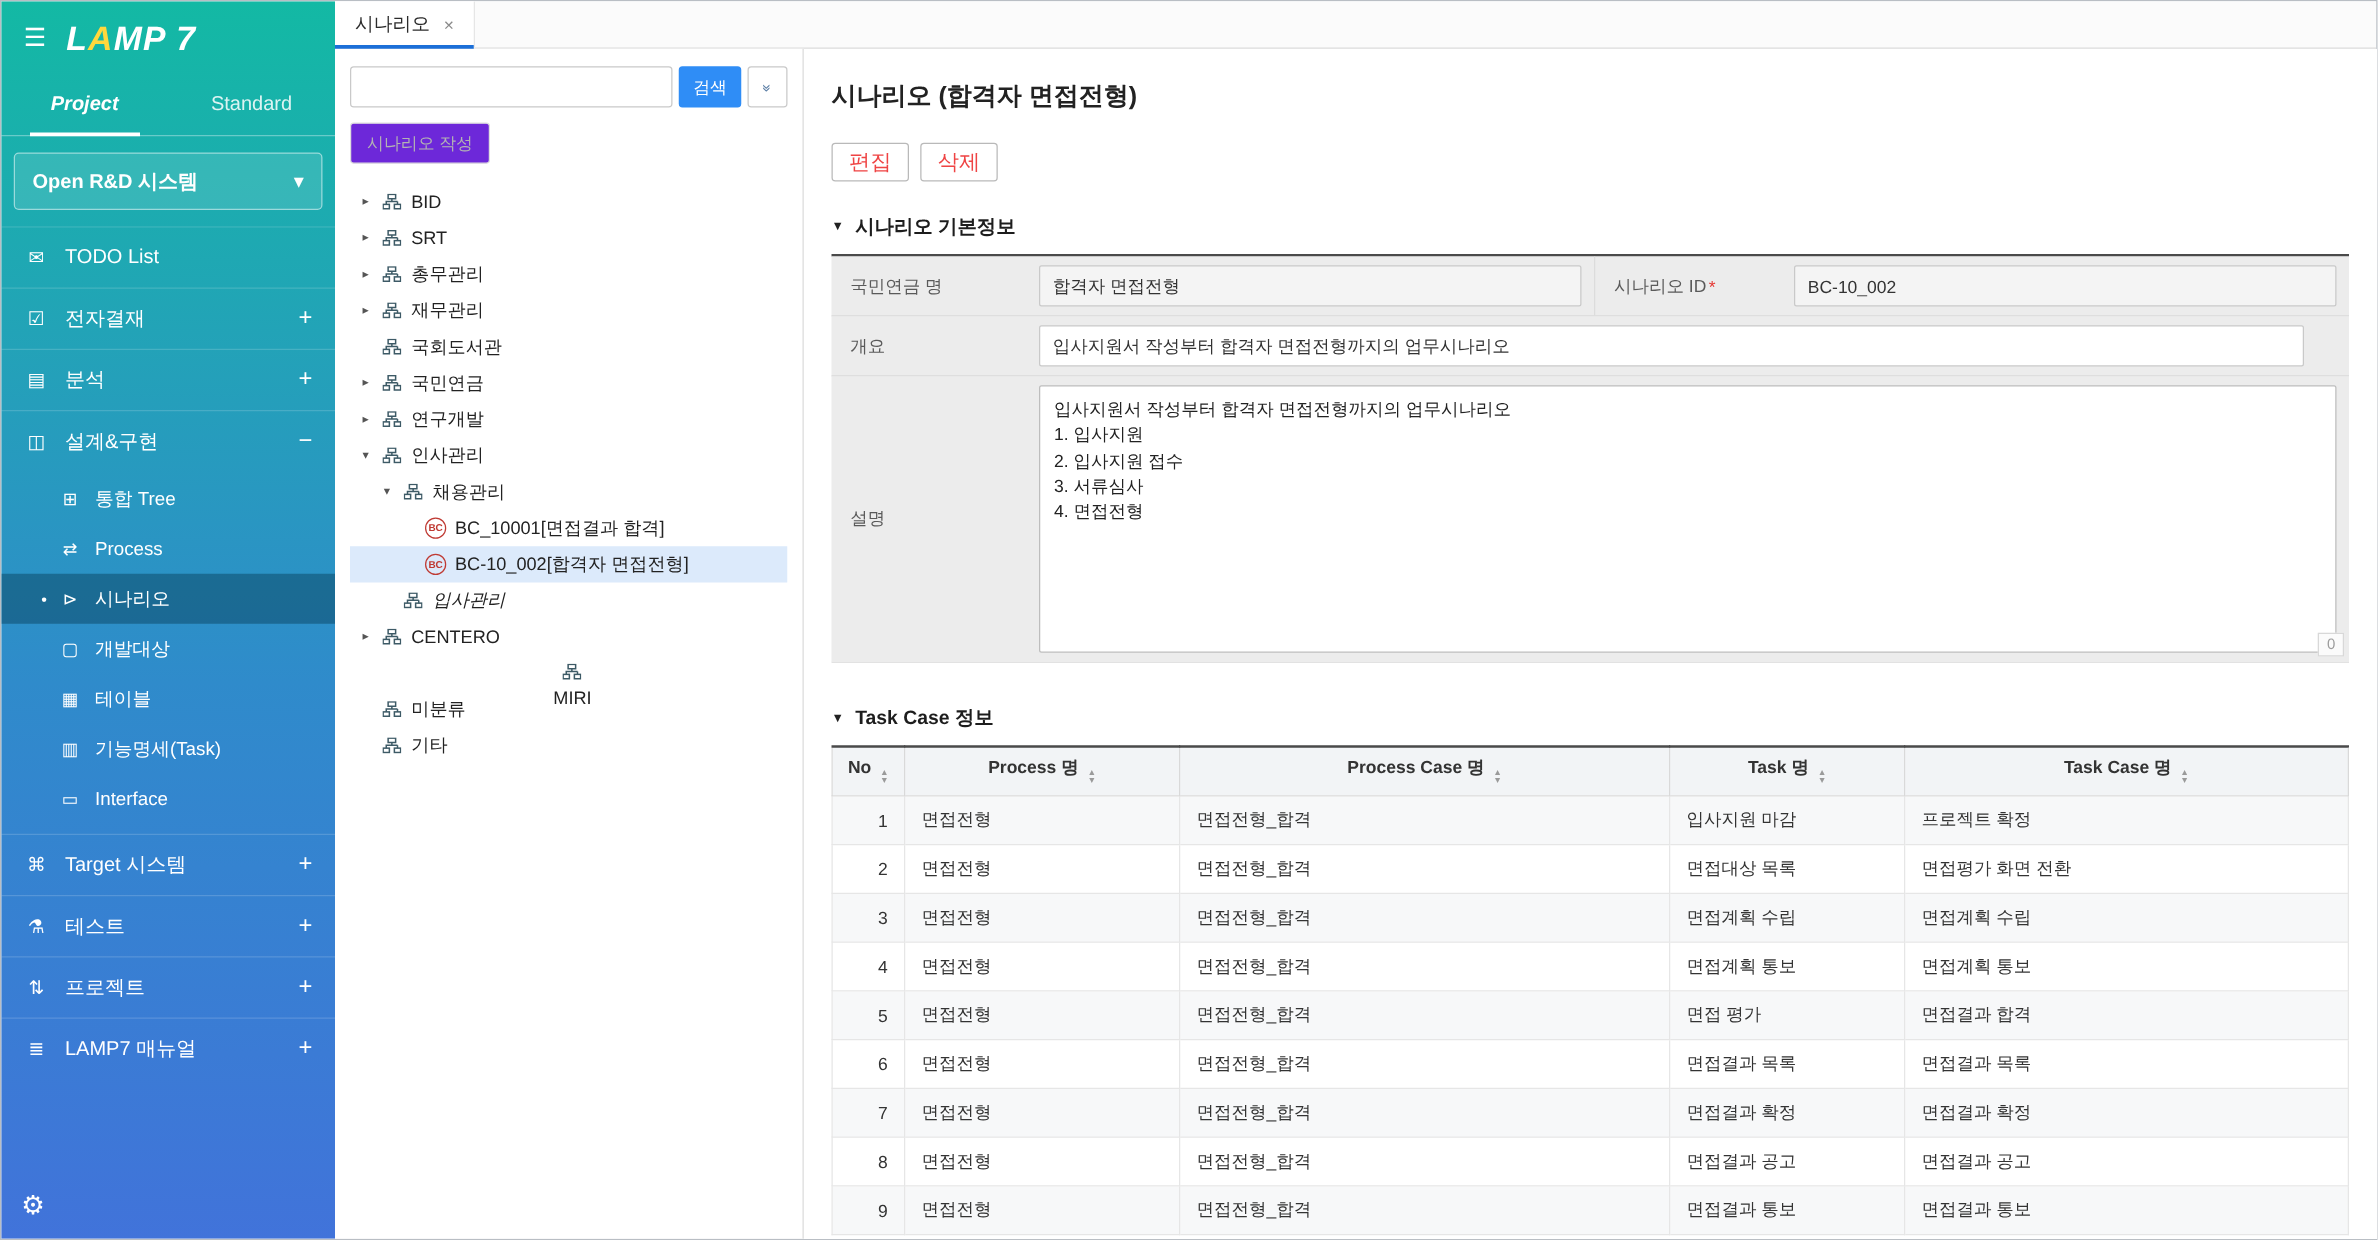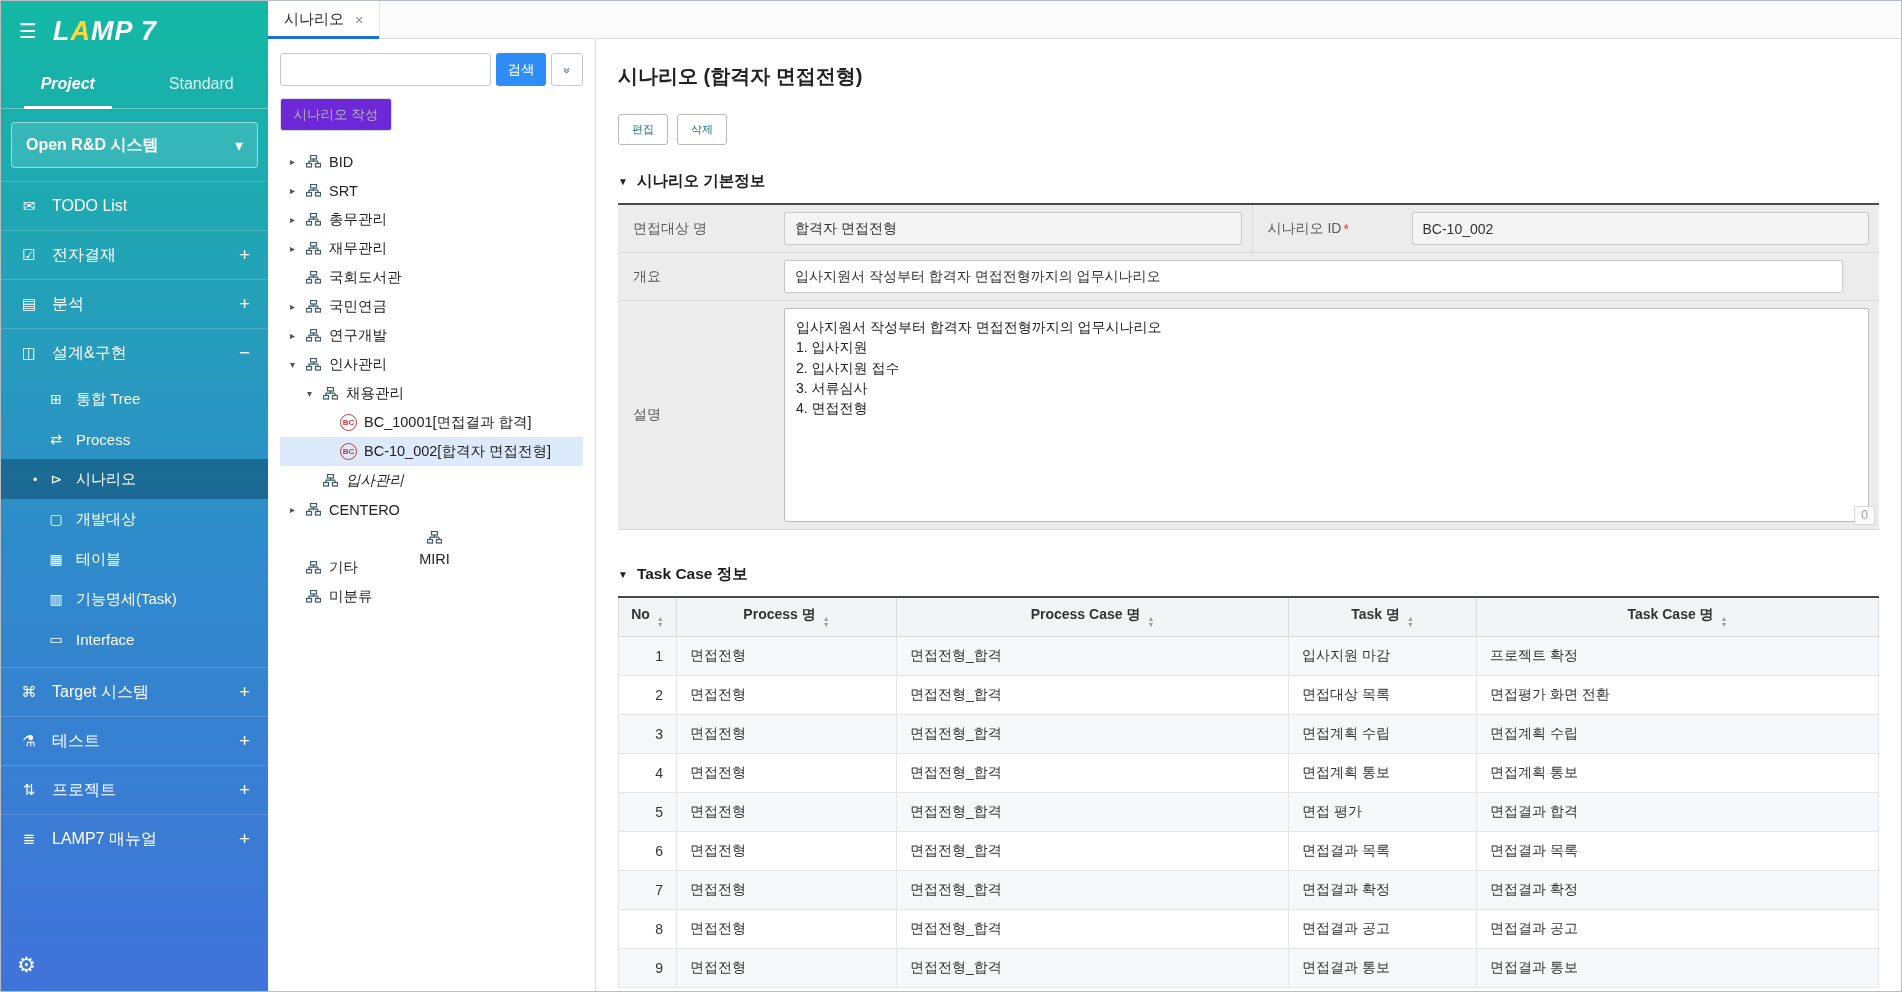--- a/index.html
+++ b/index.html
@@ -57,21 +57,21 @@
     display:flex; align-items:center; gap:11px; padding:0 16px; font-size:15px;
     color:#2b2b2b; position:relative; cursor:pointer;
   }
   .tab::after { content:""; position:absolute; left:0; right:0; bottom:-1px; height:3px; background:#1b6fd8; }
   .tab-close { color:#8a8a8a; font-size:14px; cursor:pointer; }
 
   .workspace { flex:1; display:flex; min-height:0; }
 
   
   .tree-panel {
-    width:328px; flex:none; border-right:1px solid #dcdcdc; background:#fff;
+    width:375px; flex:none; border-right:1px solid #dcdcdc; background:#fff;
     padding:14px 12px 10px; display:flex; flex-direction:column;
   }
   .search-row { display:flex; gap:5px; flex:none; }
   .search-input {
     flex:1; height:33px; border:1px solid #c9c9c9; border-radius:3px;
     padding:0 9px; font-size:14px; outline:none; min-width:0;
   }
   .search-btn {
     width:50px; height:33px; background:#2f8df6; color:#fff; border:none;
     border-radius:3px; font-size:13.5px; cursor:pointer; flex:none;
@@ -97,21 +97,21 @@
     width:17px; height:17px; border:1px solid #bf3a33; color:#bf3a33; border-radius:50%;
     font-size:8px; font-weight:bold; display:inline-flex; align-items:center; justify-content:center; flex:none;
   }
 
   
   .content { flex:1; min-width:0; overflow:auto; padding:18px 22px 20px; background:#fff; }
   .page-title { font-size:20px; font-weight:bold; color:#222; margin:6px 0 24px; }
   .action-row { display:flex; gap:9px; margin-bottom:26px; }
   .btn-outline {
     min-width:48px; height:31px; padding:0 13px; background:#fff; border:1px solid #b9b9b9;
-    border-radius:3px; font-size:11px; color:#0f766e; cursor:pointer;
+    border-radius:3px; font-size:17px; color:#ef4444; cursor:pointer;
   }
   .section-title {
     font-size:15.5px; font-weight:bold; color:#1d1d1d; display:flex; align-items:center;
     gap:9px; margin-bottom:11px; cursor:pointer;
   }
   .section-title .tri { font-size:10px; color:#222; }
   .section { margin-bottom:34px; }
 
   .form-box { border-top:2px solid #4a4a4a; border-bottom:1px solid #d9d9d9; }
   .form-row { display:flex; border-bottom:1px solid #d9d9d9; background:#ececec; }
@@ -424,53 +424,53 @@
             <div class="tree-row" style="padding-left: 6px;">
               <span class="tree-arrow"></span>
               <span class="tree-icon">
                 <svg width="15" height="13" viewBox="0 0 15 13" fill="none" stroke="#3d5a66" stroke-width="1.2">
                   <rect x="4.5" y="0.5" width="6" height="3.5"></rect>
                   <rect x="0.5" y="8.5" width="5" height="3.5"></rect>
                   <rect x="9.5" y="8.5" width="5" height="3.5"></rect>
                   <path d="M7.5 4v2.2M3 8.5V6.2h9M12 6.2v2.3"></path>
                 </svg>
               </span>
+              <span class="tree-label">미분류</span>
+            </div>
+            <div class="tree-row" style="padding-left: 6px;">
+              <span class="tree-arrow"></span>
+              <span class="tree-icon">
+                <svg width="15" height="13" viewBox="0 0 15 13" fill="none" stroke="#3d5a66" stroke-width="1.2">
+                  <rect x="4.5" y="0.5" width="6" height="3.5"></rect>
+                  <rect x="0.5" y="8.5" width="5" height="3.5"></rect>
+                  <rect x="9.5" y="8.5" width="5" height="3.5"></rect>
+                  <path d="M7.5 4v2.2M3 8.5V6.2h9M12 6.2v2.3"></path>
+                </svg>
+              </span>
               <span class="tree-label">기타</span>
-            </div>
-            <div class="tree-row" style="padding-left: 6px;">
-              <span class="tree-arrow"></span>
-              <span class="tree-icon">
-                <svg width="15" height="13" viewBox="0 0 15 13" fill="none" stroke="#3d5a66" stroke-width="1.2">
-                  <rect x="4.5" y="0.5" width="6" height="3.5"></rect>
-                  <rect x="0.5" y="8.5" width="5" height="3.5"></rect>
-                  <rect x="9.5" y="8.5" width="5" height="3.5"></rect>
-                  <path d="M7.5 4v2.2M3 8.5V6.2h9M12 6.2v2.3"></path>
-                </svg>
-              </span>
-              <span class="tree-label">미분류</span>
             </div>
           </div>
       </div>
 
       <div class="content">
         <h1 class="page-title">시나리오 (합격자 면접전형)</h1>
 
         <div class="action-row">
           <button class="btn-outline">편집</button>
           <button class="btn-outline">삭제</button>
         </div>
 
         <div class="section">
           <div class="section-title">
             <span class="tri">▼</span>
             <span>시나리오 기본정보</span>
           </div>
           <div class="form-box">
             <div class="form-row">
-              <div class="form-label">면접대상 명</div>
+              <div class="form-label">국민연금 명</div>
               <div class="form-value">
                 <input class="f-input" type="text" value="합격자 면접전형" style="">
               </div>
               <div class="form-label mid">
                 <span>시나리오 ID</span>
                   <span class="req">*</span>
               </div>
               <div class="form-value">
                 <input class="f-input" type="text" value="BC-10_002" style="">
               </div>

